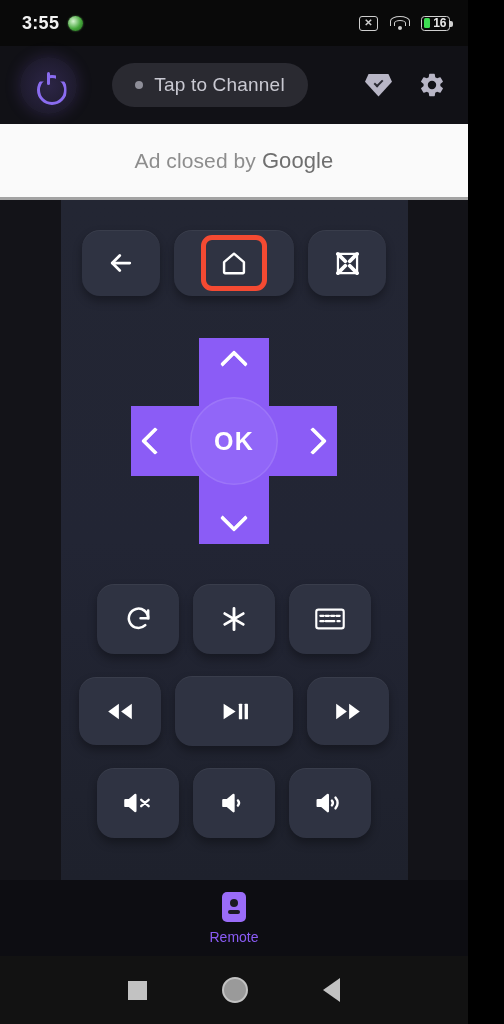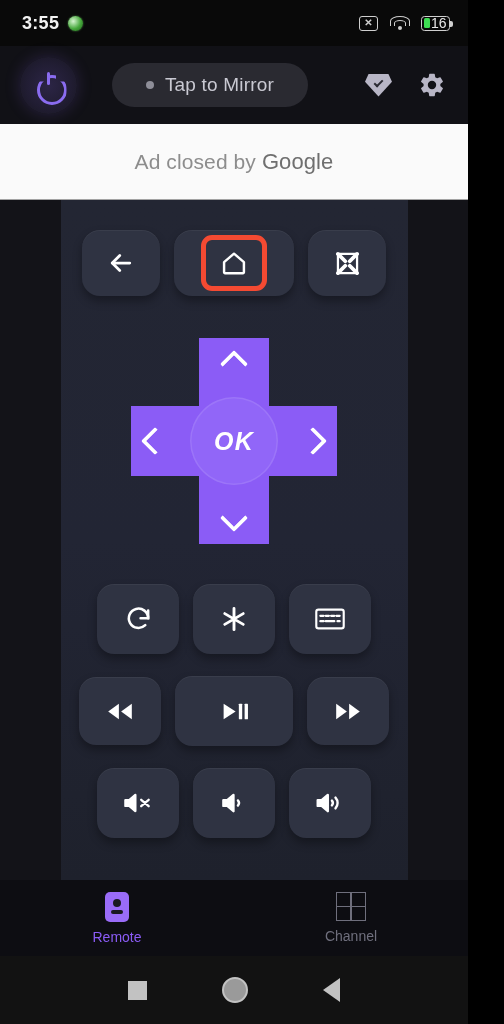--- a/index.html
+++ b/index.html
@@ -56,21 +56,21 @@
     width:29px; height:15px; border:1.7px solid #cfcfcf; border-radius:3.5px;
     position:relative; display:flex; align-items:center; padding:1.5px;
   }
   .icon-batt:after {
     content:""; position:absolute; right:-4px; top:4px;
     width:2.6px; height:6px; background:#cfcfcf; border-radius:0 2px 2px 0;
   }
   .batt-fill { width:6px; height:100%; background:#3ddc52; border-radius:1.5px; }
   .batt-num {
     position:absolute; right:2.5px; top:50%; transform:translateY(-50%);
-    font-size:14px; font-weight:normal; color:#e8e8e8; line-height:1;
+    font-size:12px; font-weight:bold; color:#e8e8e8; line-height:1;
   }
 
   
   .topbar {
     height:78px; flex:0 0 78px;
     background:#111116;
     display:flex; align-items:center;
     padding:0 22px 0 20px;
   }
   .power-btn {
@@ -112,30 +112,30 @@
     border-left:2px solid #2b2b33; border-bottom:2px solid #2b2b33;
     transform:rotate(-45deg);
   }
   .gear-icon { width:28px; height:28px; cursor:pointer; }
 
   
   .ad-banner {
     height:76px; flex:0 0 76px;
     background:#fafafa;
     display:flex; align-items:center; justify-content:center;
-    border-bottom:1px solid #a3a3a3;
+    border-bottom:3px solid #a3a3a3;
   }
   .ad-text { font-size:21px; color:#8d8d8d; letter-spacing:.1px; }
   .ad-text b { color:#6f6f6f; font-weight:normal; font-size:22px; }
 
   
   .remote-area {
     flex:1 1 auto; position:relative;
     background:#131318;
-    display:flex; justify-content:center;font-style:italic;
+    display:flex; justify-content:center;
   }
   .remote-panel {
     width:347px; height:100%;
     background:linear-gradient(180deg,#232633 0%, #222534 50%, #1e212c 100%);
     position:relative;
     padding-top:26px;
     display:flex; flex-direction:column; align-items:center;
   }
 
   .row {
@@ -303,21 +303,21 @@
       </span>
     </div>
   </div>
 
   <div class="topbar">
     <div class="power-btn">
       <span class="power-sym"></span>
     </div>
     <div class="connect-pill">
       <span class="connect-dot" style="background: rgb(142, 142, 152);"></span>
-      <span class="connect-label">Tap to Mirror</span>
+      <span class="connect-label">Tap to Channel</span>
     </div>
     <div class="top-actions">
       <span class="gem-icon">
         <span class="gem-shape">
             <span class="gem-chev"></span>
           </span>
       </span>
       <span class="gear-icon">
         <svg viewBox="0 0 24 24" width="28" height="28" fill="#b8b6c6">
           <path d="M19.14 12.94a7.6 7.6 0 000-1.88l2.03-1.58a.5.5 0 00.12-.64l-1.92-3.32a.5.5 0 00-.6-.22l-2.39.96a7.3 7.3 0 00-1.62-.94l-.36-2.54a.5.5 0 00-.5-.42h-3.84a.5.5 0 00-.5.42l-.36 2.54c-.58.24-1.12.56-1.62.94l-2.39-.96a.5.5 0 00-.6.22L2.67 8.84a.5.5 0 00.12.64l2.03 1.58a7.6 7.6 0 000 1.88l-2.03 1.58a.5.5 0 00-.12.64l1.92 3.32c.12.22.38.3.6.22l2.39-.96c.5.38 1.04.7 1.62.94l.36 2.54c.4.25.25.42.5.42h3.84c.25 0 .46-.17.5-.42l.36-2.54c.58-.24 1.12-.56 1.62-.94l2.39.96c.22.08.48 0 .6-.22l1.92-3.32a.5.5 0 00-.12-.64l-2.03-1.58zM12 15.6A3.6 3.6 0 1112 8.4a3.6 3.6 0 010 7.2z"></path>
@@ -441,29 +441,20 @@
   </div>
 
   <div class="bottomnav">
     <div class="nav-item active">
       <span class="ic-remote">
         <span class="dot"></span>
           <span class="bar"></span>
       </span>
       <span class="nav-label">Remote</span>
     </div>
-    <div class="nav-item">
-      <span class="ic-grid">
-          <i></i>
-          <i></i>
-          <i></i>
-          <i></i>
-        </span>
-      <span class="nav-label">Channel</span>
-    </div>
   </div>
 
   <div class="sysnav">
     <span class="sys-square"></span>
     <span class="sys-circle"></span>
     <span class="sys-back"></span>
   </div>
 
 </div>
 

